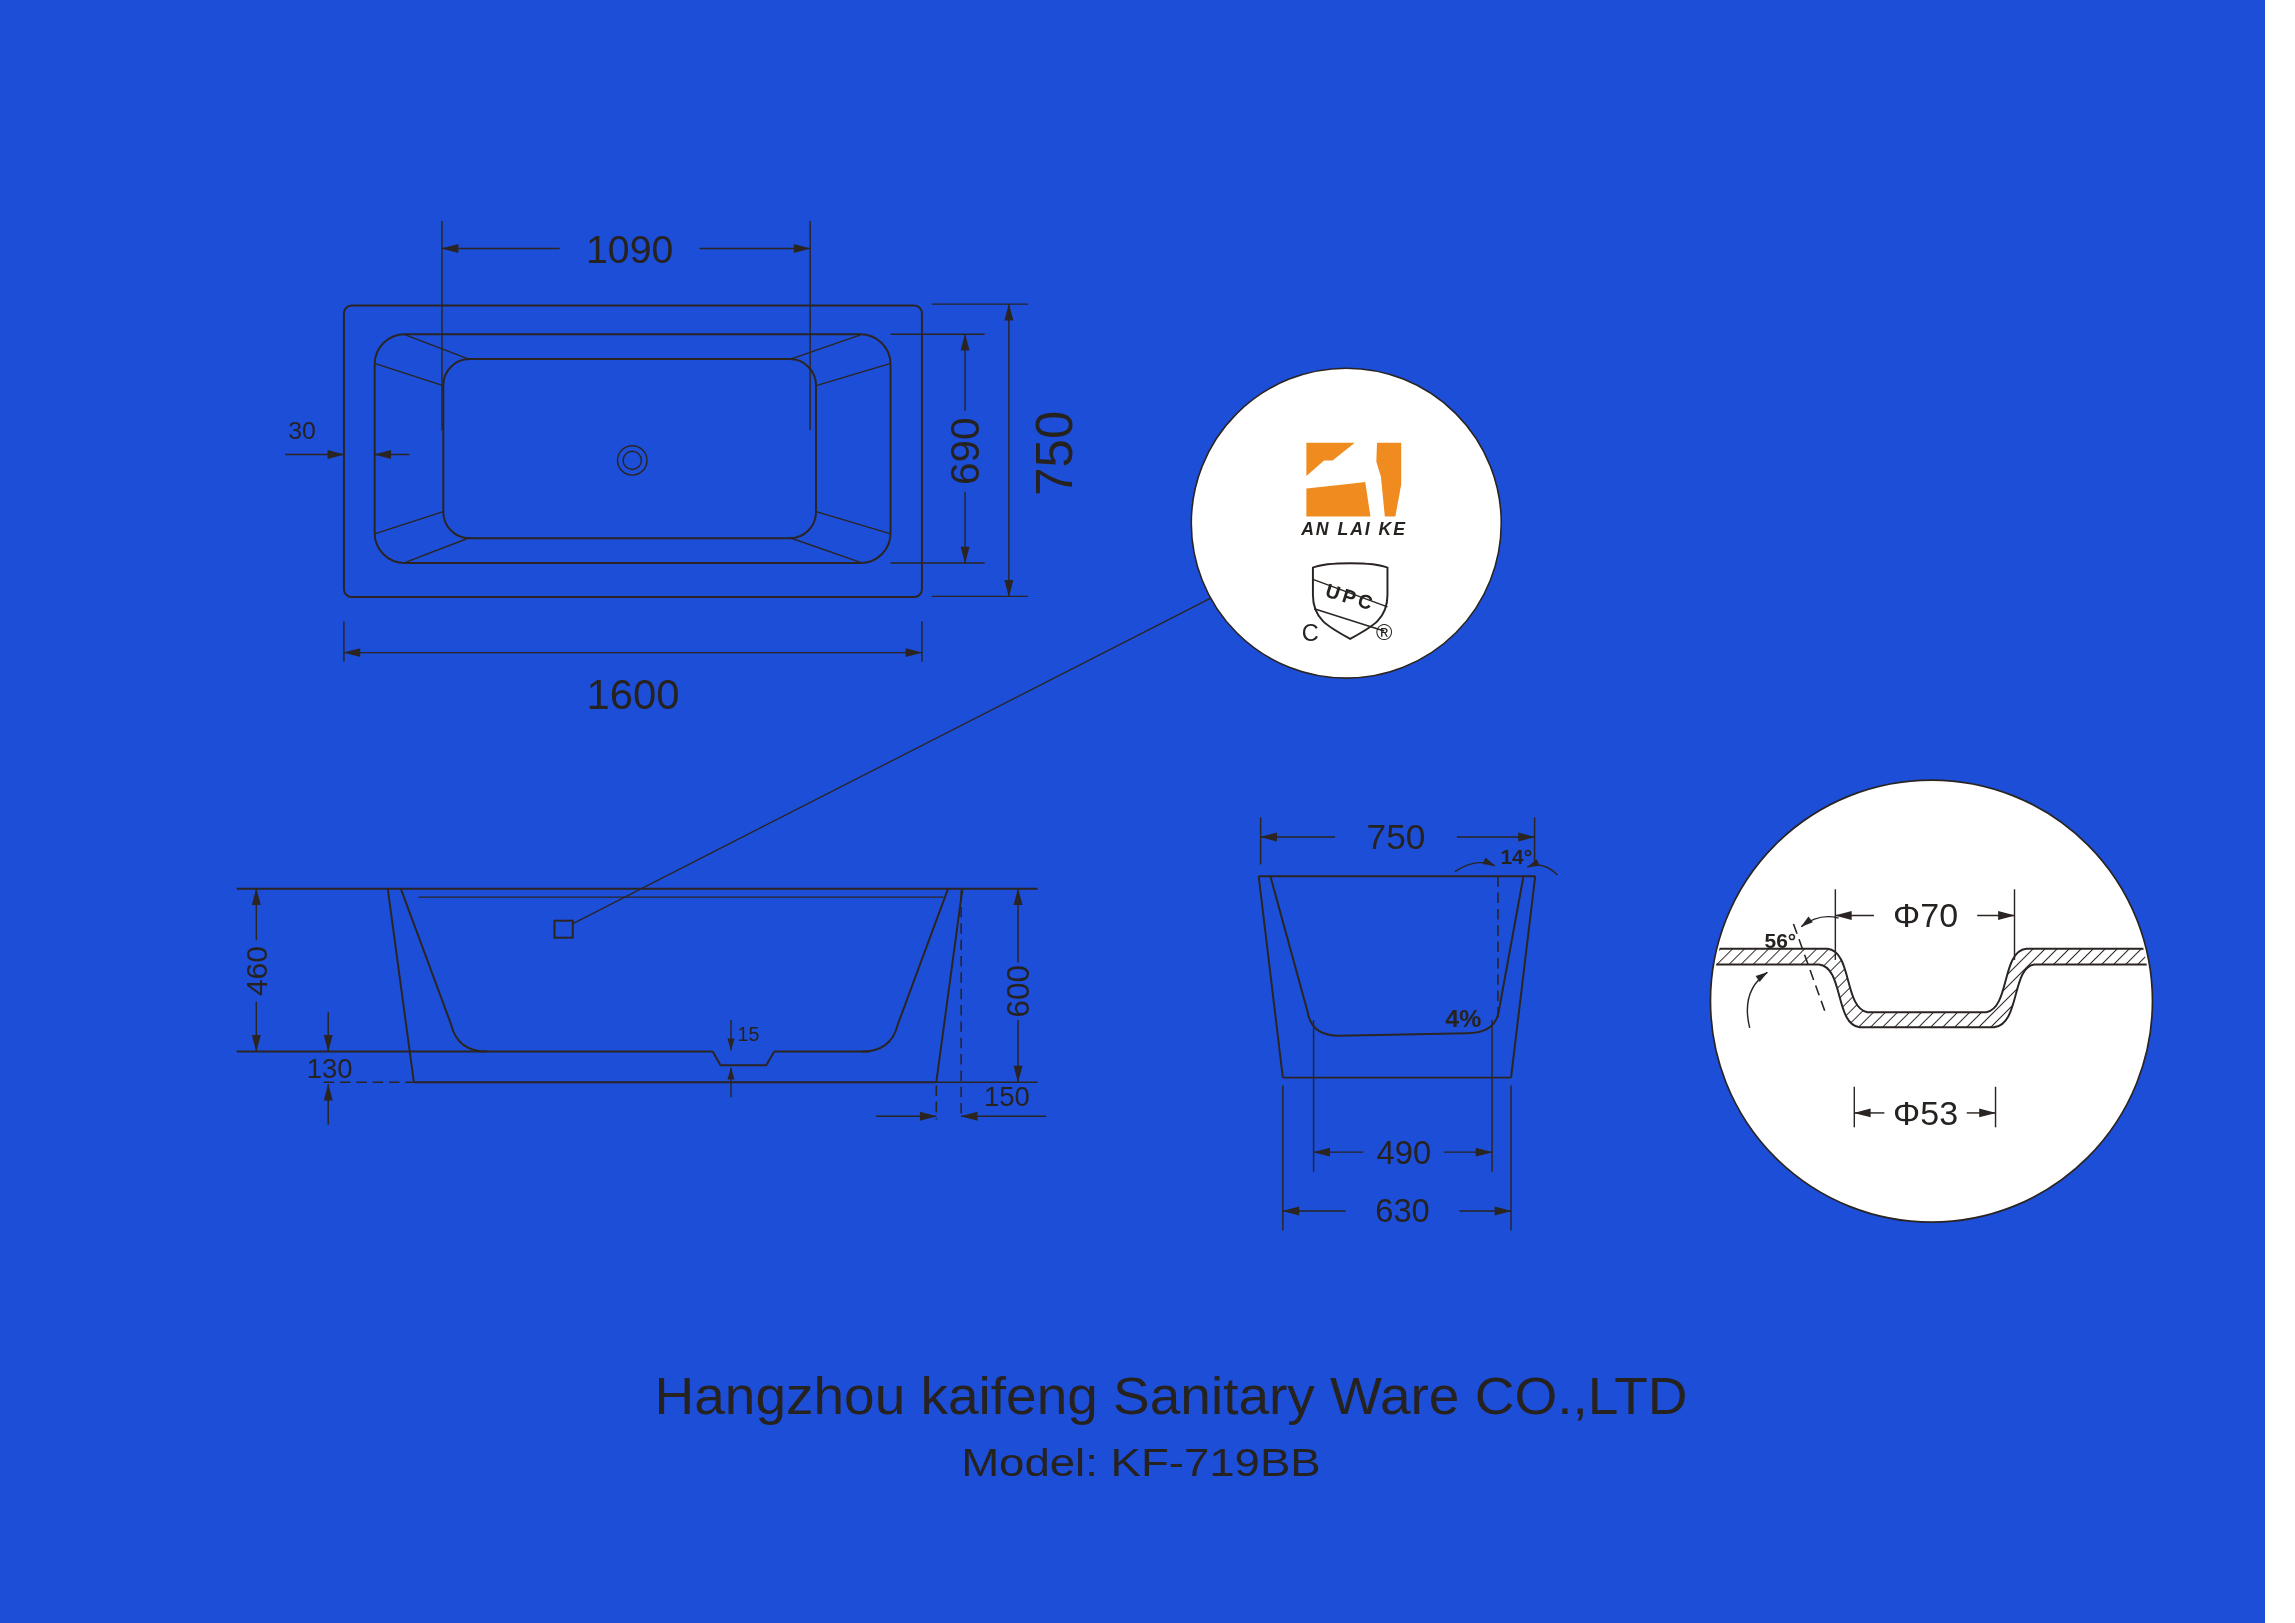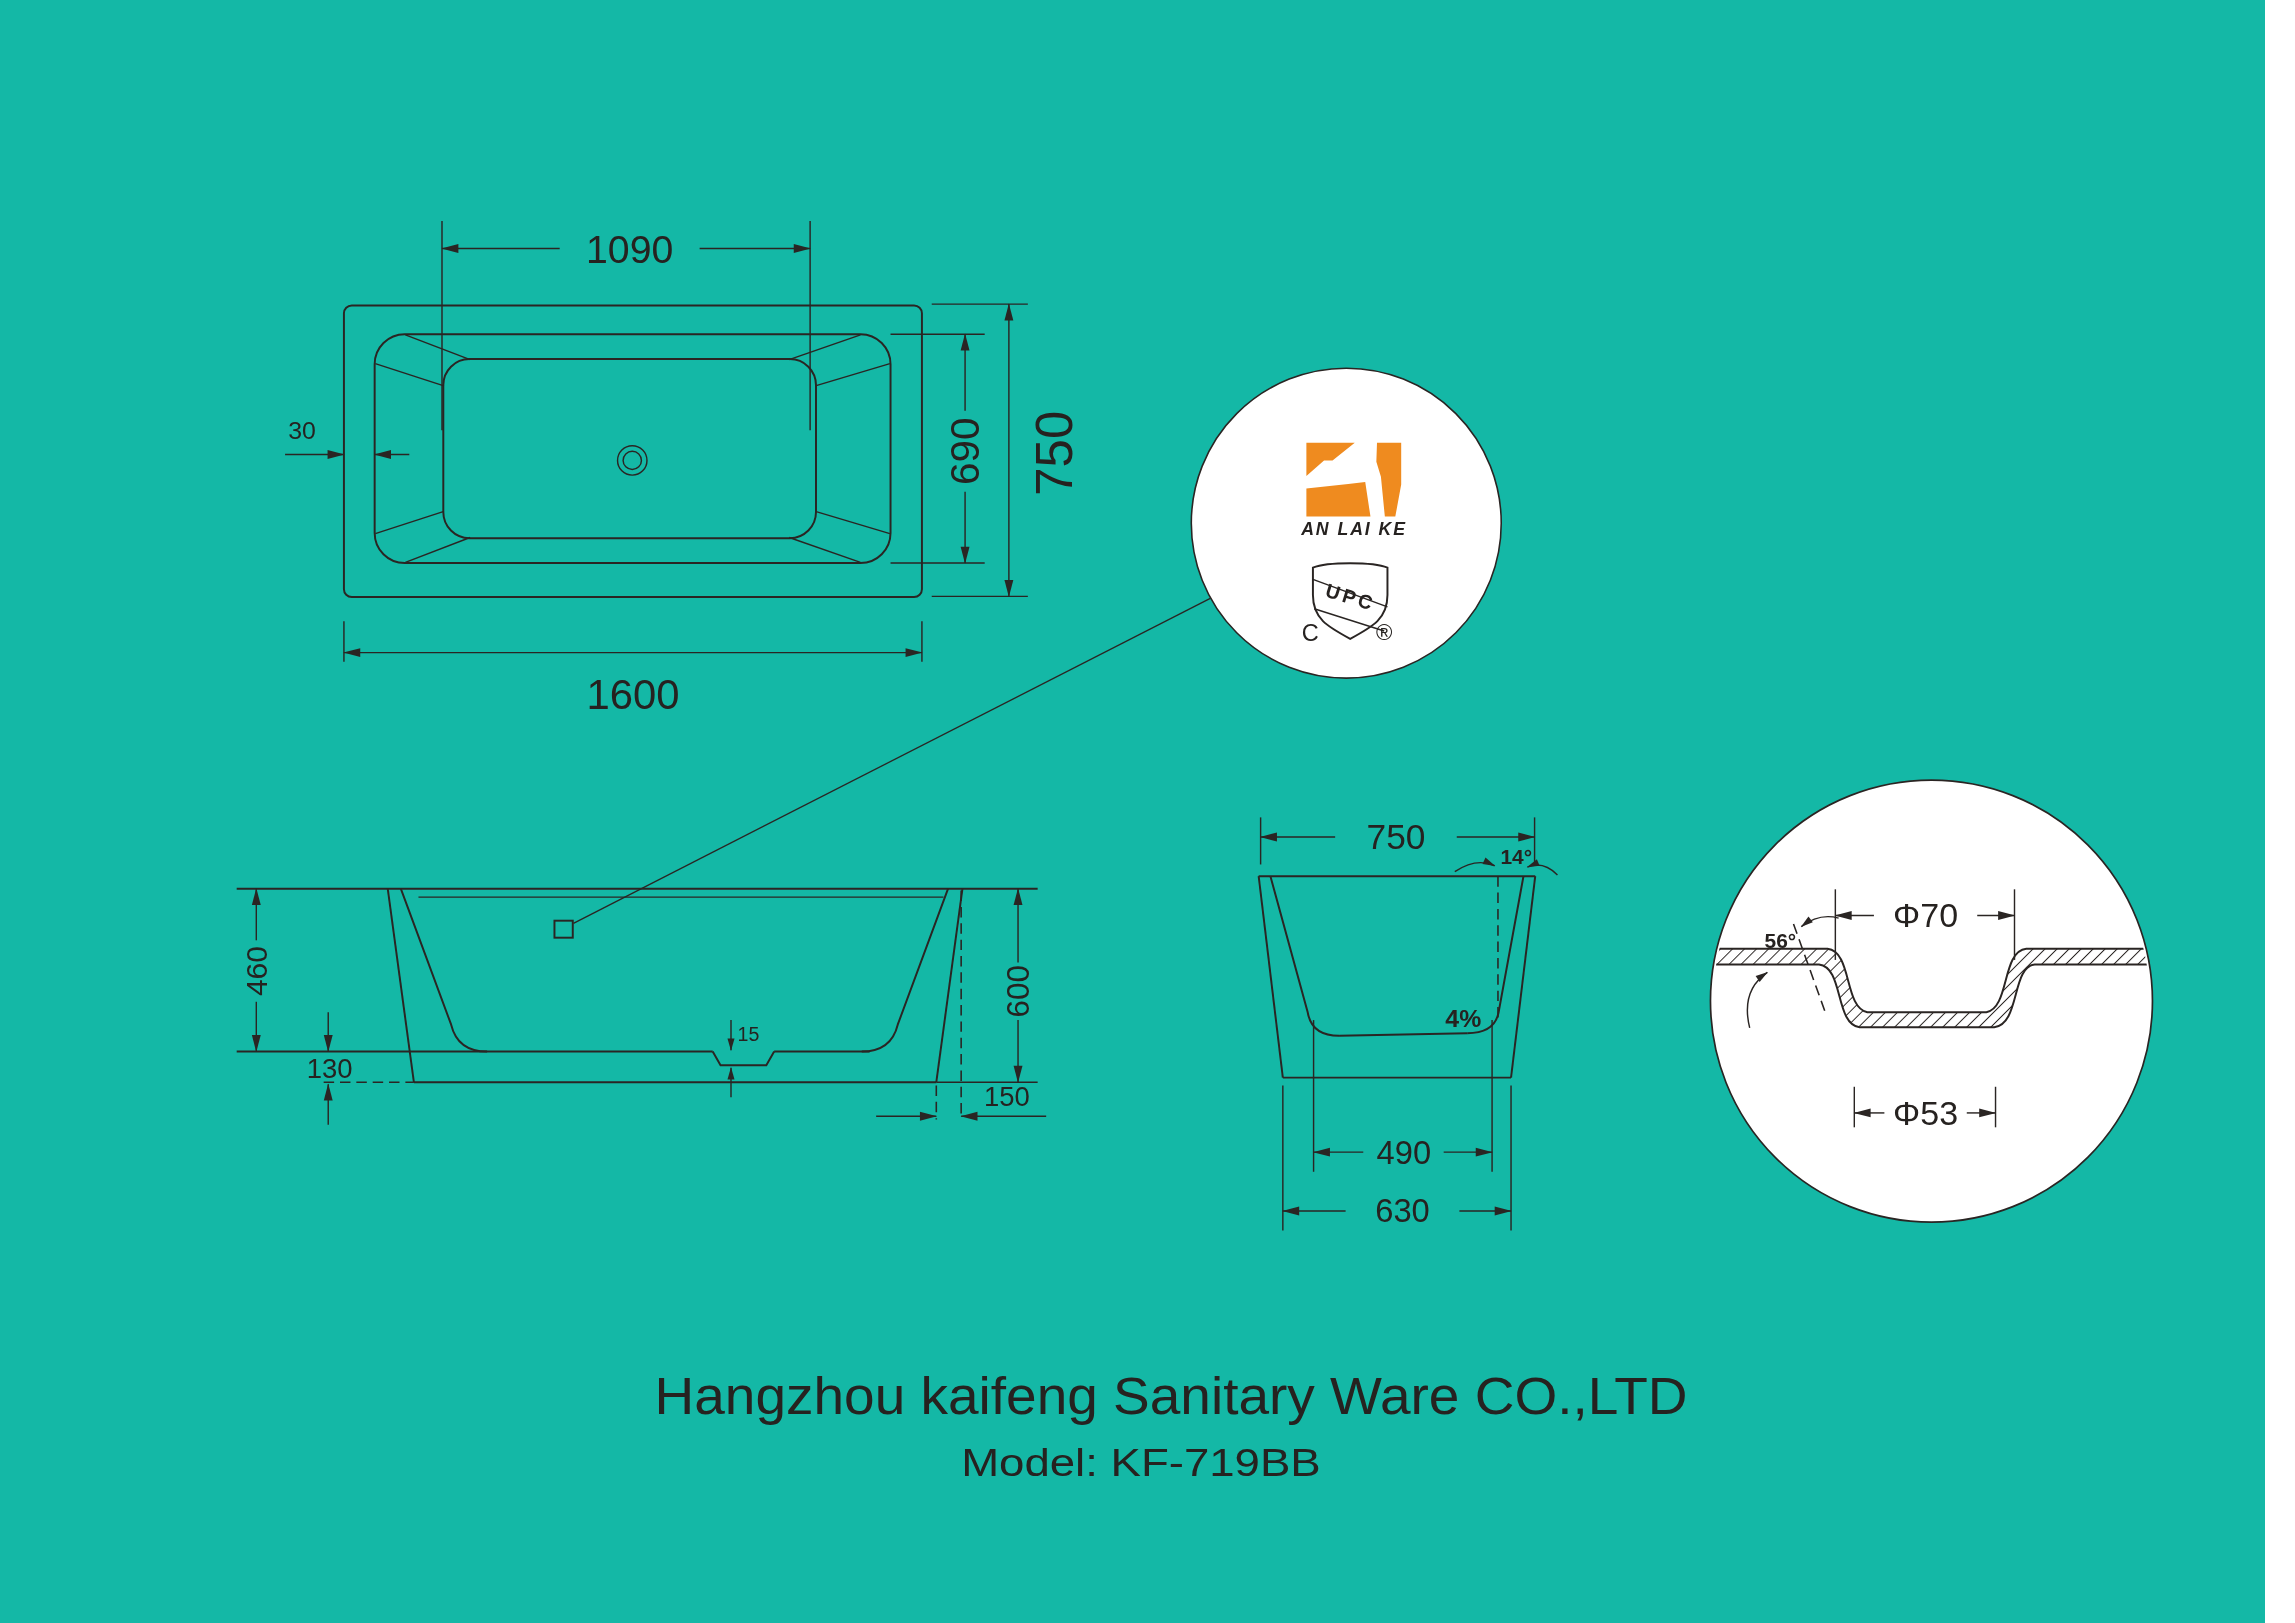--- a/index.html
+++ b/index.html
@@ -1,16 +1,16 @@
 <!DOCTYPE html>
 <html style="font-size:10.5px"><head>
 <meta charset="utf-8">
 <style>
   html,body{margin:0;padding:0;background:#fff;}
-  #stage{position:relative;width:2265px;height:1623px;background:#14b8a6;overflow:hidden;}
+  #stage{position:relative;width:2265px;height:1623px;background:#1d4ed8;overflow:hidden;}
   svg{display:block;}
   text{font-family:"Liberation Sans","DejaVu Sans",sans-serif;fill:#262220;}
   .ln{stroke:#2A2523;fill:none;stroke-width:3;}
   .thin{stroke:#2A2523;fill:none;stroke-width:2.2;}
   .dash{stroke:#2A2523;fill:none;stroke-width:2.4;stroke-dasharray:16 9;}
 </style>
 </head>
 <body>
 
 <div id="stage">

